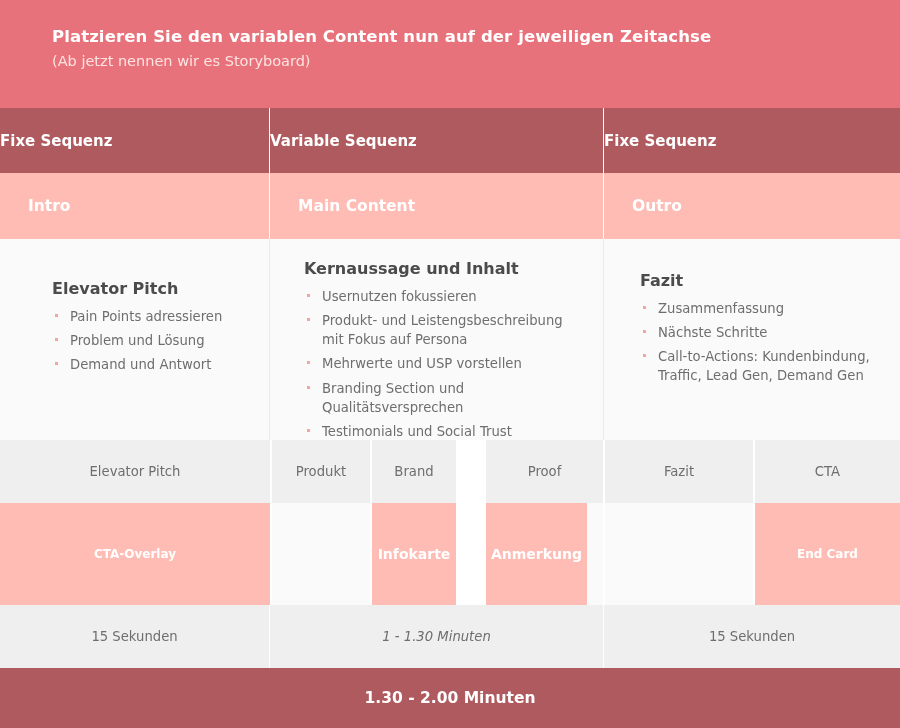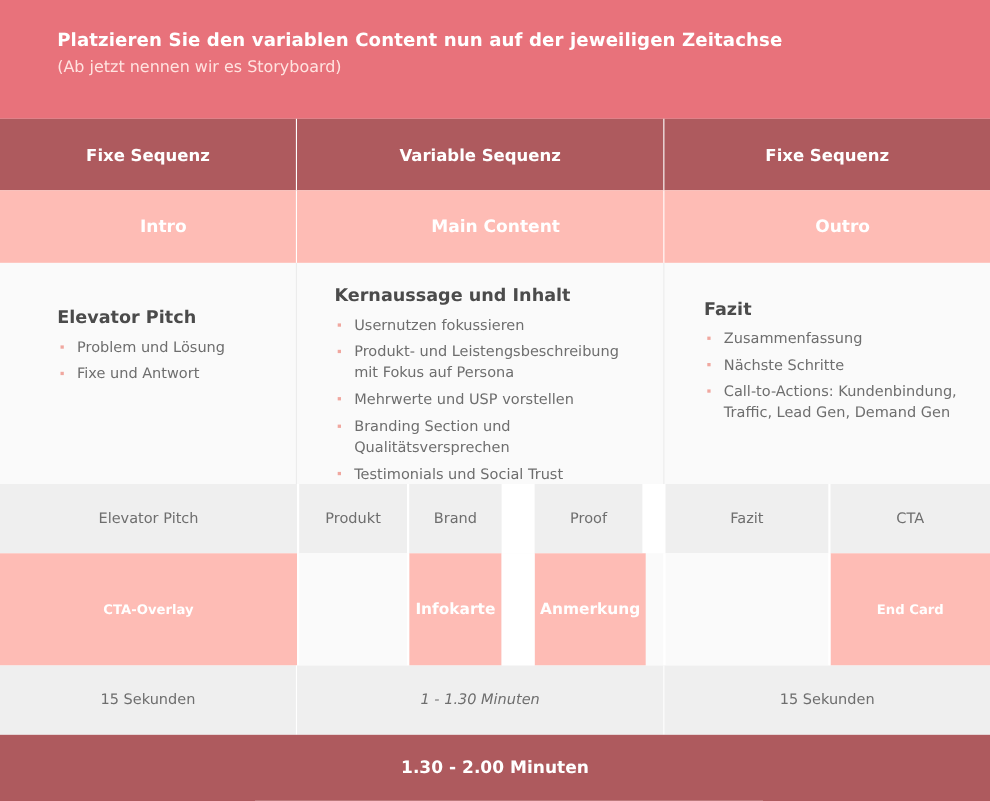--- a/index.html
+++ b/index.html
@@ -21,21 +21,21 @@
   }
   .header-sub{
     margin-top:4px;font-size:14.5px;color:#ffe3e0;line-height:1.35;
   }
 
   
   .band{position:absolute;left:0;width:900px;display:flex;}
   .band-dark{top:108px;height:65px;background:#ae5a5e;}
   .band-pink{top:173px;height:66px;background:#febcb5;}
   .band .cell{
-    display:flex;align-items:center;justify-content:center;
+    display:flex;align-items:center;
     box-sizing:border-box;height:100%;
   }
   .band-dark .cell{
     color:#ffffff;font-size:15px;font-weight:bold;
     border-right:1px solid #ffffff;
   }
   .band-dark .cell:last-child{border-right:none;}
   .band-pink .cell{
     color:#ffffff;font-size:15.5px;font-weight:bold;
     border-right:1px solid #ffffff;
@@ -150,22 +150,23 @@
       <div class="cell" style="width: 296px;">
         <span>Outro</span>
       </div>
     </div>
 
   <div class="content">
       <div class="content-col col-intro" style="width: 270px;">
         <div class="col-inner">
           <div class="col-h">Elevator Pitch</div>
           <ul class="bullets">
+            <li>Pain Points adressieren</li>
             <li>Problem und Lösung</li>
-            <li>Fixe und Antwort</li>
+            <li>Demand und Antwort</li>
           </ul>
         </div>
       </div>
       <div class="content-col col-main" style="width: 334px;">
         <div class="col-inner">
           <div class="col-h">Kernaussage und Inhalt</div>
           <ul class="bullets">
             <li>Usernutzen fokussieren</li>
             <li>Produkt- und Leistengsbeschreibung mit Fokus auf Persona</li>
             <li>Mehrwerte und USP vorstellen</li>
@@ -189,21 +190,21 @@
   <div class="segments">
       <div class="seg" style="left: 0px; width: 270px;">
         <span>Elevator Pitch</span>
       </div>
       <div class="seg" style="left: 272px; width: 98px;">
         <span>Produkt</span>
       </div>
       <div class="seg" style="left: 372px; width: 84px;">
         <span>Brand</span>
       </div>
-      <div class="seg" style="left: 486px; width: 98px;">
+      <div class="seg" style="left: 486px; width: 117px;">
         <span>Proof</span>
       </div>
       <div class="seg" style="left: 605px; width: 148px;">
         <span>Fazit</span>
       </div>
       <div class="seg" style="left: 755px; width: 145px;">
         <span>CTA</span>
       </div>
     </div>
 

